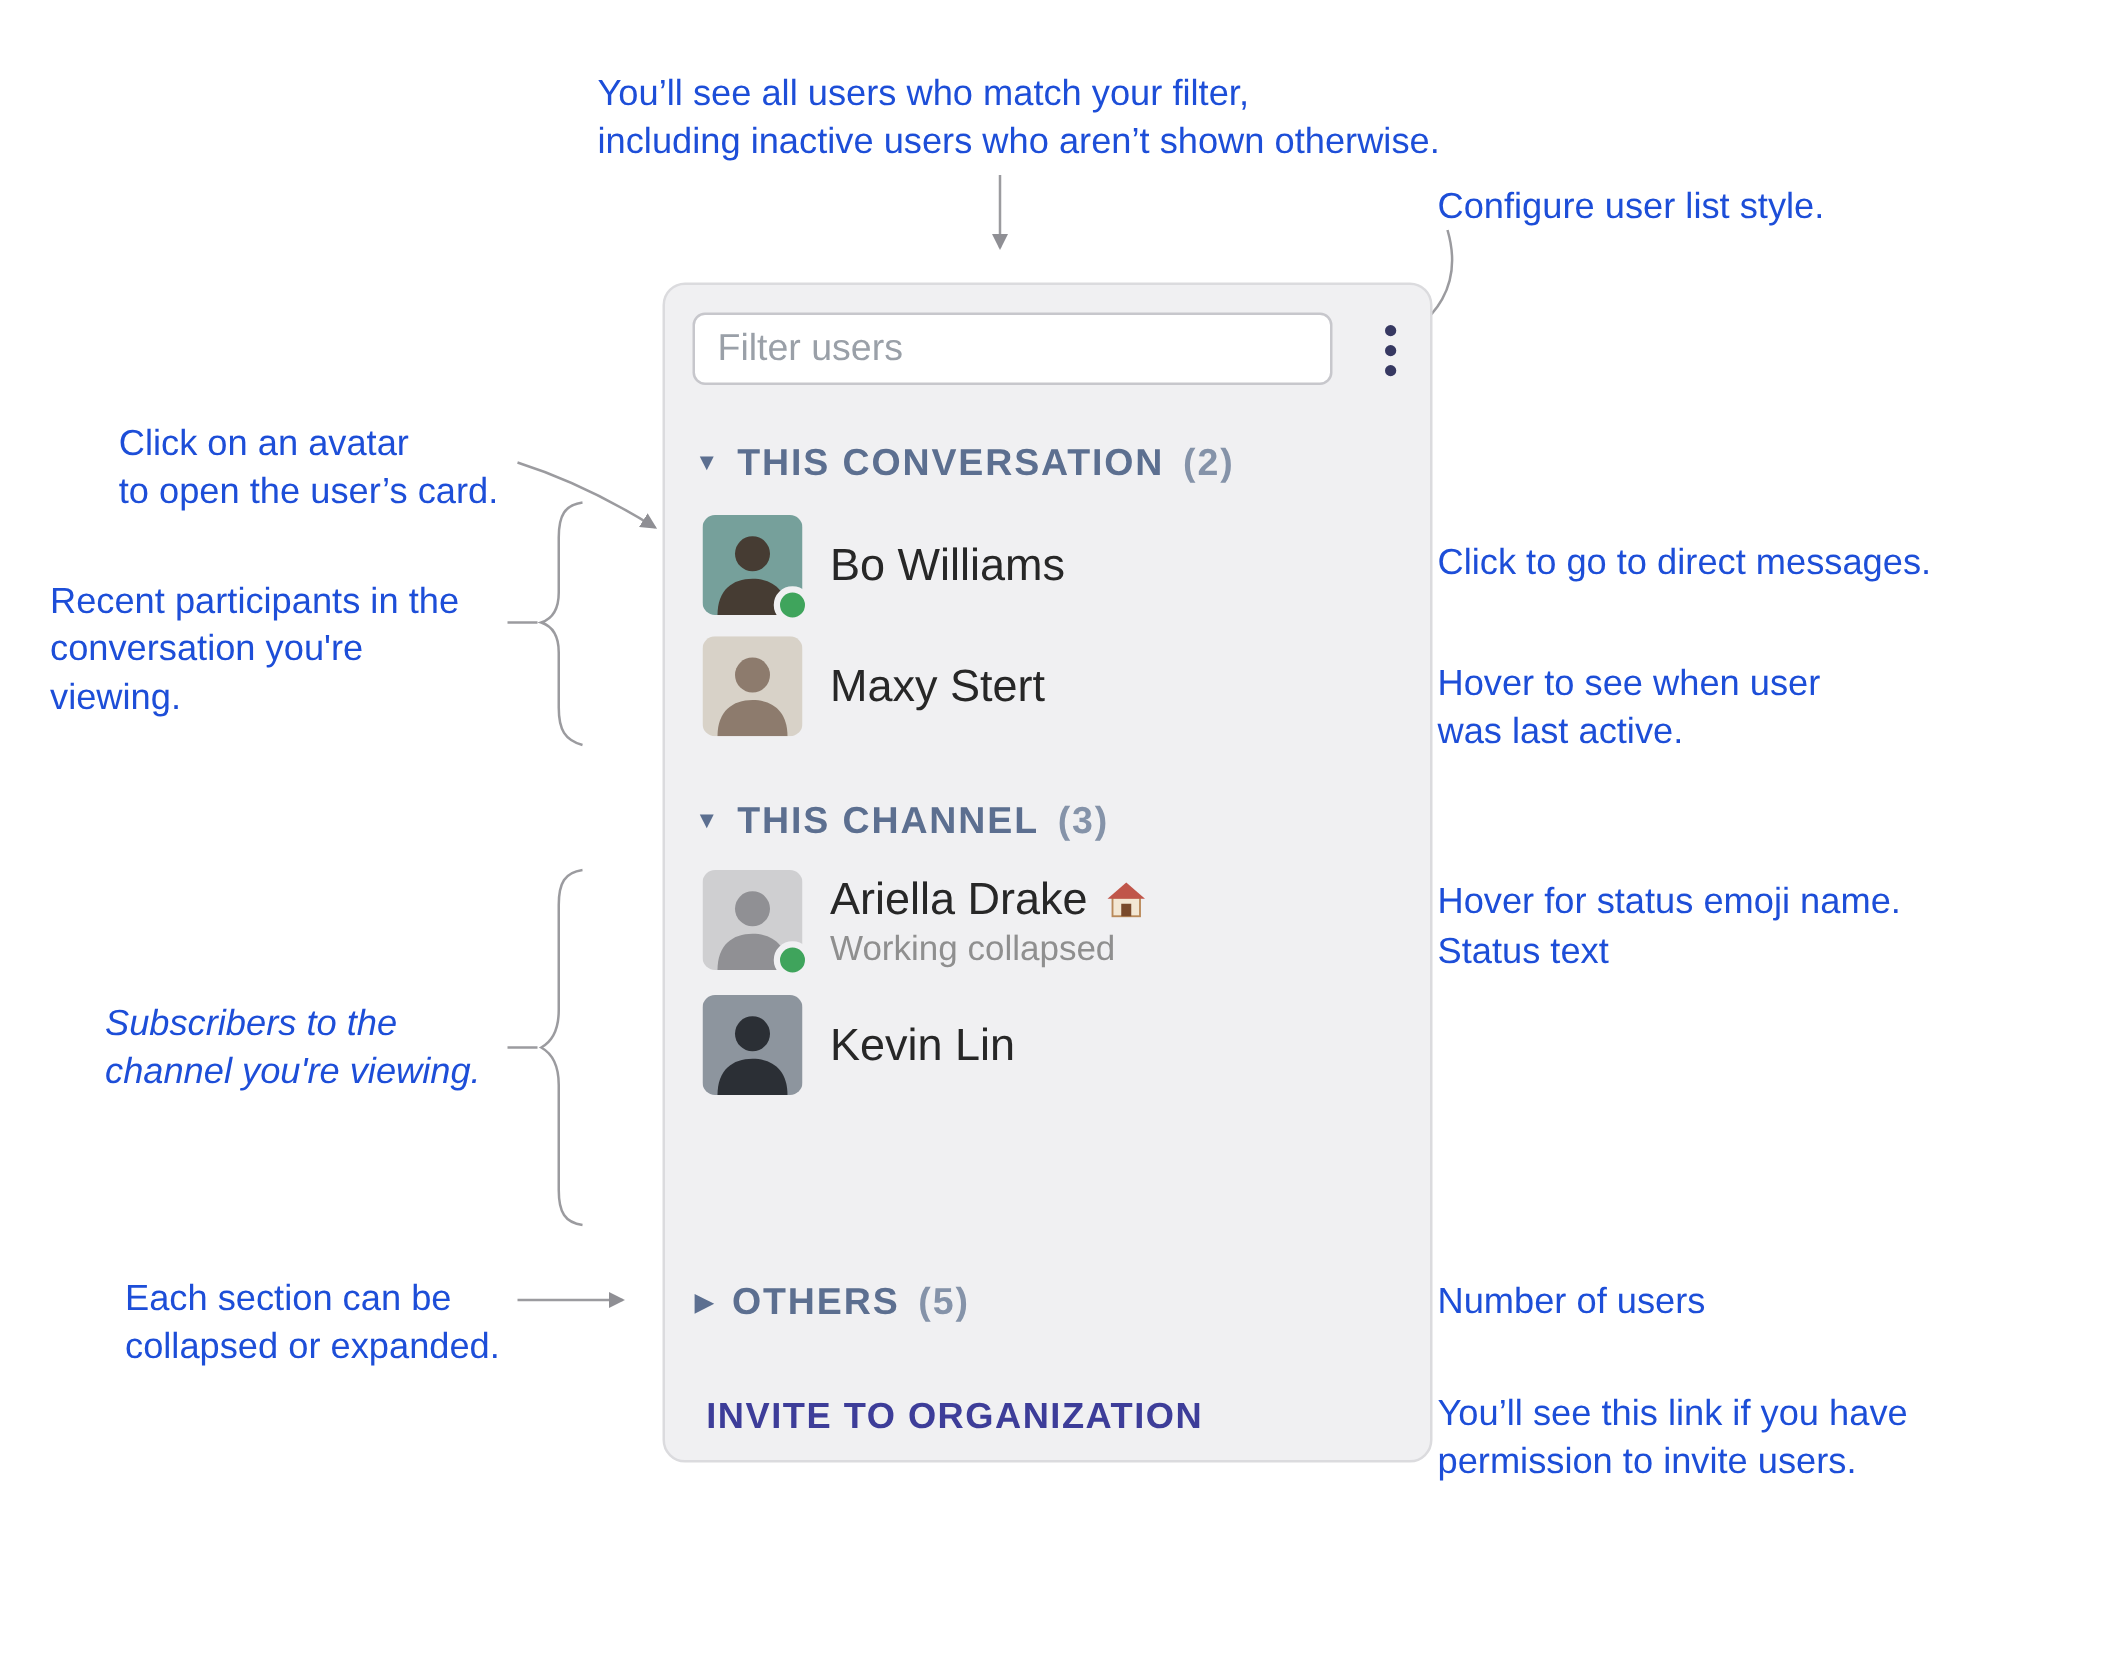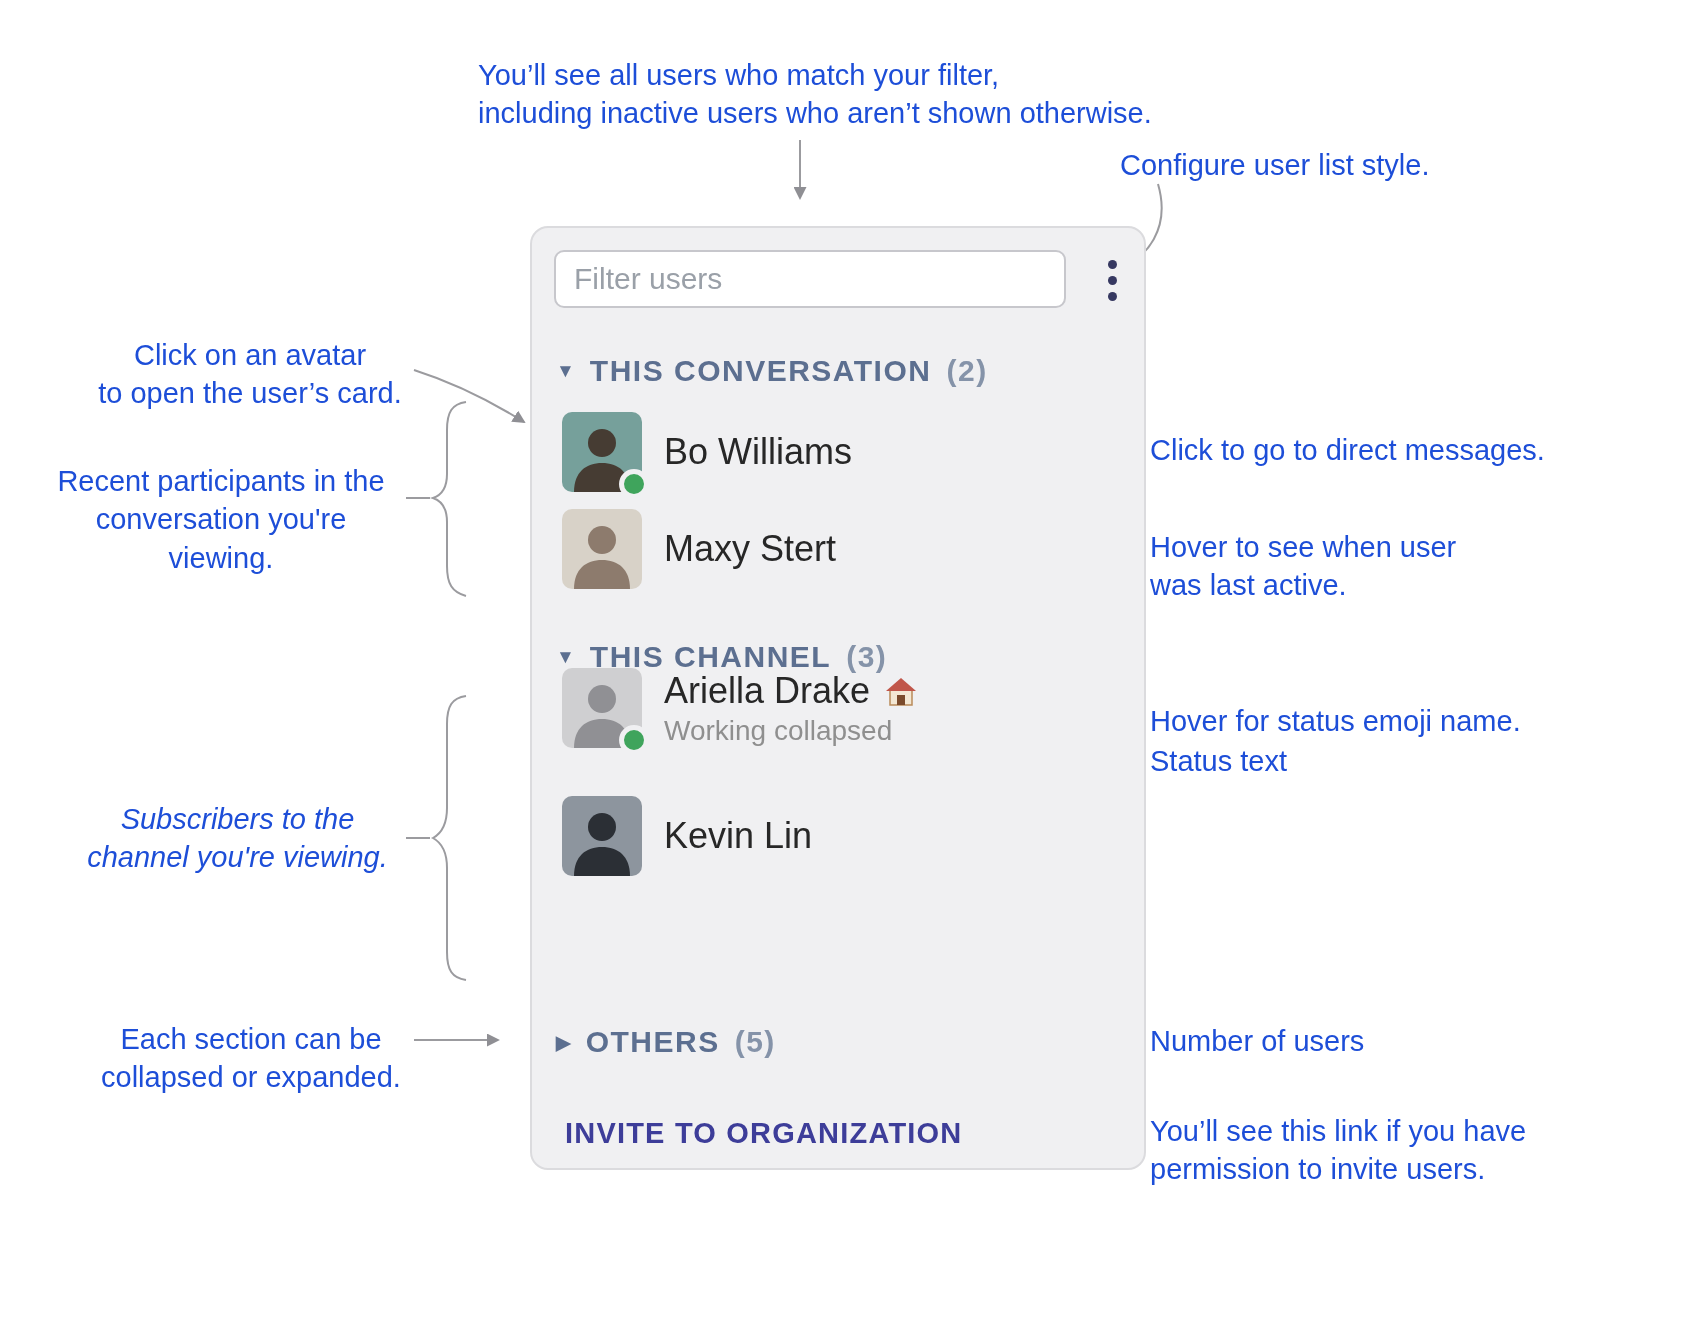--- a/index.html
+++ b/index.html
@@ -11,21 +11,21 @@
 
   
   svg.overlay { position:absolute; left:0; top:0; pointer-events:none; z-index:1; }
   .conn { stroke:#9b9b9f; stroke-width:2; fill:none; }
 
   
   .ann {
     position:absolute; font-size:29px; line-height:1.32; color:#1d4ed8;
     white-space:pre-line; z-index:2;
   }
-  .ann.ra { text-align:center; }
+  .ann.ra { text-align:left; }
 
   
   .panel {
     position:absolute; left:494px; top:226px; width:616px; height:944px;
     background:#f0f0f2; border:2px solid #dbdbde; border-radius:18px; z-index:2;margin-left:36px;
   }
   .filter-input {
     position:absolute; left:22px; top:22px; width:512px; height:58px;
     border:2px solid #c7c7cc; border-radius:10px; background:#ffffff;
     font-size:30px; padding:0 18px; color:#333333; font-family:inherit; outline:none;
@@ -97,21 +97,21 @@
   <path class="conn" d="M 1132 546 L 840 546" marker-end="url(#arrow)"></path>
   <path class="conn" d="M 1132 717 L 908 717" marker-end="url(#arrow)"></path>
   <path class="conn" d="M 1132 757 L 864 757"></path>
   <path class="conn" d="M 414 1040 L 498 1040" marker-end="url(#arrow)"></path>
   <path class="conn" d="M 1132 1039 L 772 1039" marker-end="url(#arrow)"></path>
   <path class="conn" d="M 1132 1131 L 950 1131" marker-end="url(#arrow)"></path>
 </svg>
 
 <div class="ann" style="left:478px; top:56px;">You’ll see all users who match your filter,
 including inactive users who aren’t shown otherwise.</div>
-<div class="ann" style="left:1120px; top:146px;">Configure user list style.</div>
+<div class="ann" style="left:1150px; top:146px;">Configure user list style.</div>
 <div class="ann ra" style="left:95px; top:336px; width:310px;">Click on an avatar
 to open the user’s card.</div>
 <div class="ann ra" style="left:40px; top:462px; width:362px;">Recent participants in the
 conversation you're viewing.</div>
 <div class="ann" style="left:1150px; top:431px;">Click to go to direct messages.</div>
 <div class="ann" style="left:1150px; top:528px;">Hover to see when user
 was last active.</div>
 <div class="ann" style="left:1150px; top:702px;">Hover for status emoji name.</div>
 <div class="ann" style="left:1150px; top:742px;">Status text</div>
 <div class="ann ra" style="left:84px; top:800px; width:307px;font-style:italic;">Subscribers to the
@@ -163,21 +163,21 @@
     </div>
     <div class="name">Maxy Stert</div>
   </div>
 
   <div class="sec-header" style="top:412px;">
     <span class="tri">▼</span>
     <span>THIS CHANNEL</span>
     <span class="count">(3)</span>
   </div>
 
-  <div class="row" style="top:440px;">
+  <div class="row" style="top:468px;">
     <div class="avatar av-ariella">
       <svg width="80" height="80" viewBox="0 0 80 80">
         <rect width="80" height="80"></rect>
         <circle class="person" cx="40" cy="31" r="14"></circle>
         <path class="person" d="M12 80 C12 60 24 51 40 51 C56 51 68 60 68 80 Z"></path>
       </svg>
       <span class="presence"></span>
     </div>
     <div>
       <div class="name-line">

